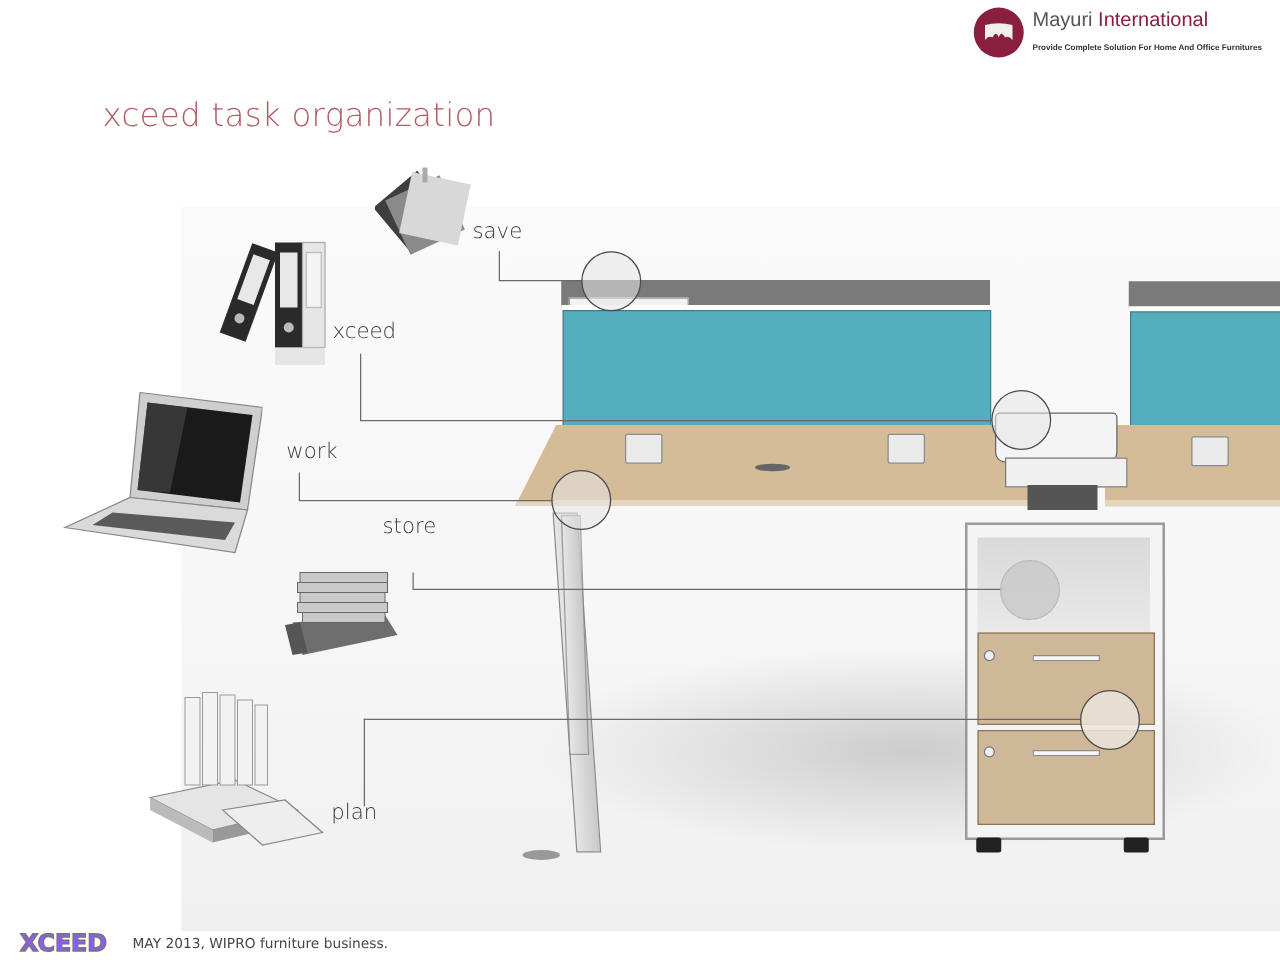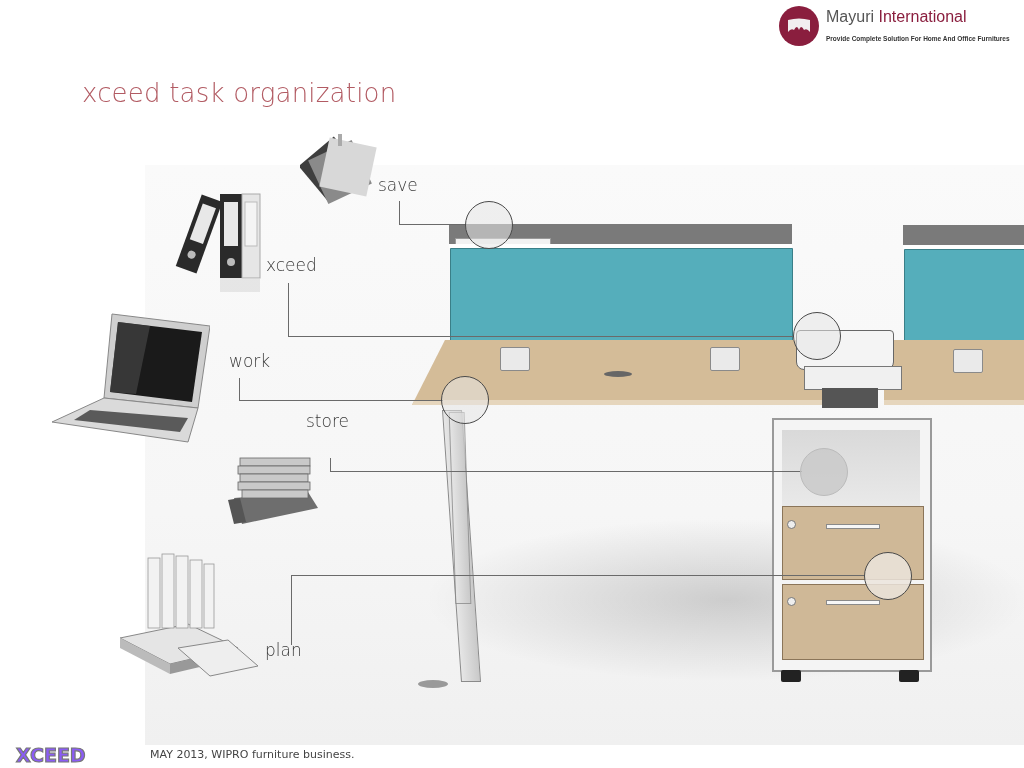--- a/index.html
+++ b/index.html
@@ -25,21 +25,21 @@
   .screen-strip { background:#f2f2f2; }
   .desk-top { background:#d4bc98; border-bottom:5px solid #e6d6bd; }
   .bracket { background:#eaeaea; border:1px solid #8a8a8a; border-radius:2px; }
   .ped-body { background:#f4f4f4; border:2px solid #9a9a9a; }
   .drawer { background:#cfb897; border:1px solid #8b7559; }
   .handle { background:#f7f7f7; border:1px solid #8a8a8a; height:3px; }
   .lock { width:7px; height:7px; border-radius:50%; background:#eee; border:1px solid #777; }
   .foot { background:#222; border-radius:2px; }
   .leg { background:linear-gradient(90deg,#e6e6e6,#c9c9c9); border:1px solid #8a8a8a; }
   .footer-logo { left:16px; top:744px; font-size:19px; font-weight:bold; color:#8b5cf6; -webkit-text-stroke:1.2px #777; letter-spacing:0px; font-family:"DejaVu Sans", sans-serif; }
-  .footer-text { left:106px; top:748px; font-size:11px; color:#444; font-family:"DejaVu Sans", sans-serif;margin-left:44px; }
+  .footer-text { left:106px; top:748px; font-size:11px; color:#444; font-family:"DejaVu Sans", sans-serif; }
 </style>
 </head>
 <body>
 
 <div class="abs stage-bg"></div>
 <div class="abs floor-shadow"></div>
 
 <div class="abs logo-mark">
   <svg width="40" height="40" viewBox="0 0 40 40">
     <path d="M9 26 L9 14 Q20 11 31 14 L31 26 Q28 22 25 24 Q22 18 20 24 Q18 18 15 24 Q12 22 9 26 Z" fill="#f1eef0"></path>

